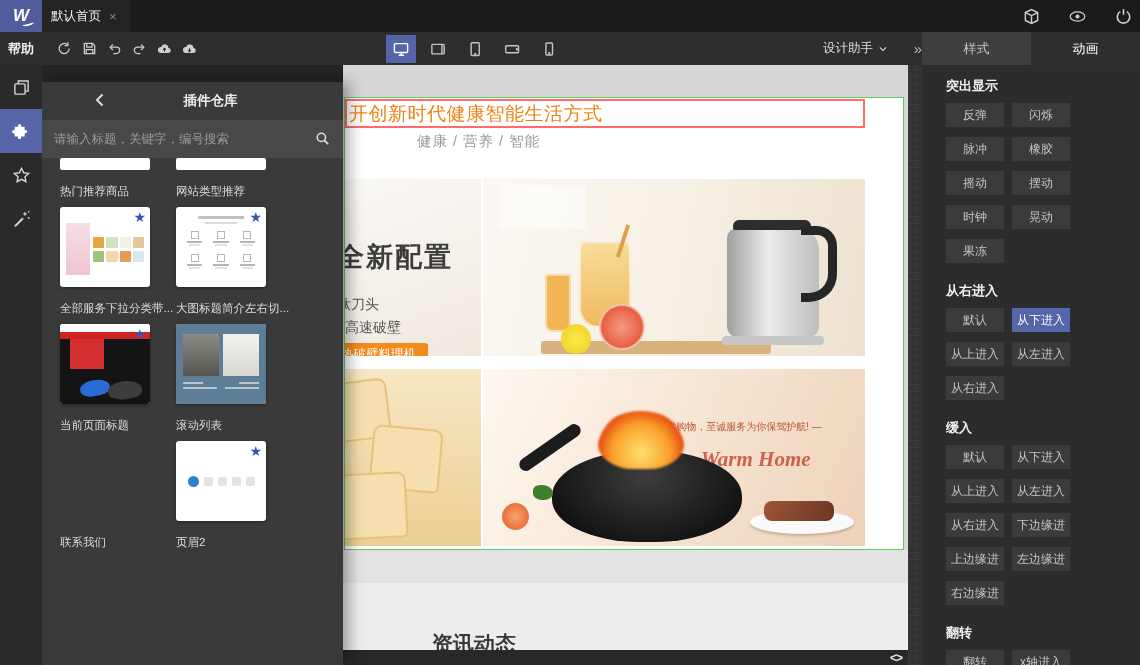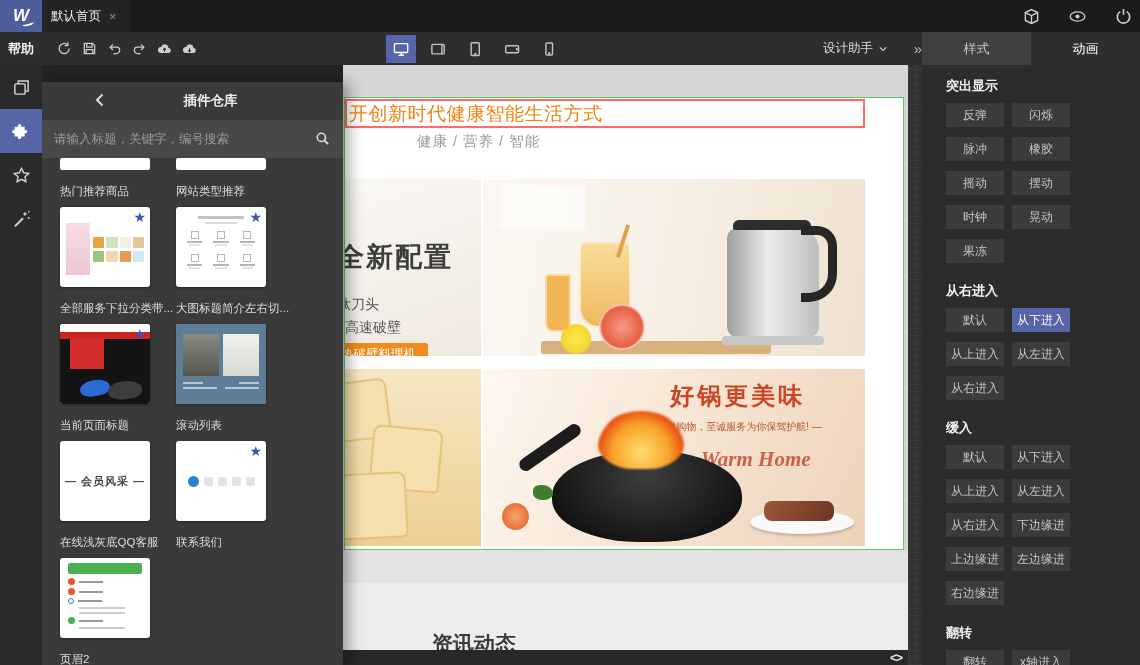--- a/index.html
+++ b/index.html
@@ -375,21 +375,20 @@
           </div>
       </div>
     </div>
     <div class="banner-row">
       <div class="bread">
         <div class="slice s1"></div>
         <div class="slice s2"></div>
         <div class="slice s3"></div>
       </div>
       <div class="wok-banner">
-        <div class="banner-title">好锅更美味</div>
         <div class="banner-sub">— 无忧购物，至诚服务为你保驾护航! —</div>
         <div class="banner-script">Warm Home</div>
         <div class="wok-handle"></div>
         <div class="wok"></div>
         <div class="flame"></div>
         <div class="plate"></div>
         <div class="meat"></div>
         <div class="greens"></div>
         <div class="fruit-slice"></div>
       </div>
@@ -514,62 +513,32 @@
                 <div class="p-ph b"></div>
                 <i style="left:7px;top:58px;width:20px"></i>
                 <i style="left:7px;top:63px;width:34px"></i>
                 <i style="right:7px;top:58px;width:20px"></i>
                 <i style="right:7px;top:63px;width:34px"></i>
               </div>
             </div>
      </div>
           <div class="plugin-item">
        <div class="p-label">当前页面标题</div>
-       <div class="p-card">
-              <div class="th ttl">— 会员风采 —</div>
-            </div>
      </div>
           <div class="plugin-item">
        <div class="p-label">滚动列表</div>
        <div class="p-card">
               <div class="th logos">
                 <i class="blue"></i>
                 <i></i>
                 <i></i>
                 <i></i>
                 <i></i>
               </div>
               <span class="star-badge">★</span>
-            </div>
-     </div>
-          <div class="plugin-item">
-       <div class="p-label">在线浅灰底QQ客服</div>
-       <div class="p-card">
-              <div class="th qq">
-                <div class="q-head"></div>
-                <div class="q-row">
-                  <i class="q-ic o"></i>
-                  <b></b>
-                </div>
-                <div class="q-row">
-                  <i class="q-ic o"></i>
-                  <b></b>
-                </div>
-                <div class="q-row">
-                  <i class="q-ic b"></i>
-                  <b></b>
-                </div>
-                <div class="q-line"></div>
-                <div class="q-line"></div>
-                <div class="q-row">
-                  <i class="q-ic g"></i>
-                  <b></b>
-                </div>
-                <div class="q-line"></div>
-              </div>
             </div>
      </div>
           <div class="plugin-item">
        <div class="p-label">联系我们</div>
 
      </div>
           <div class="plugin-item">
        <div class="p-label">页眉2</div>
 
      </div>

